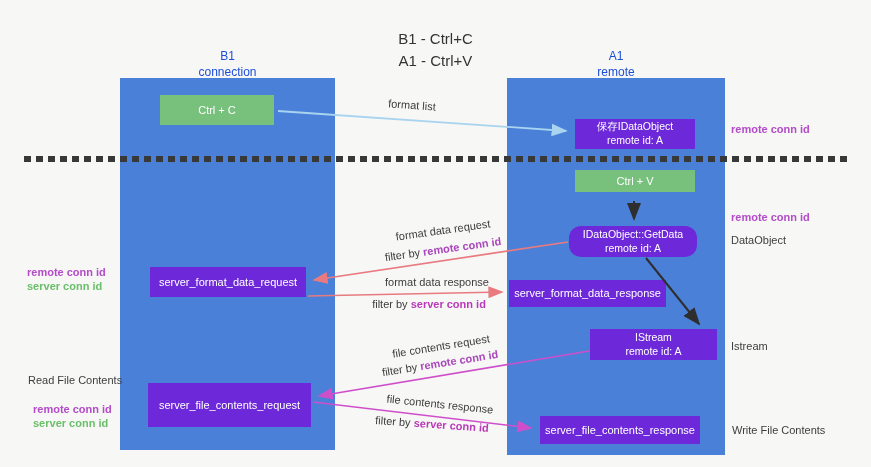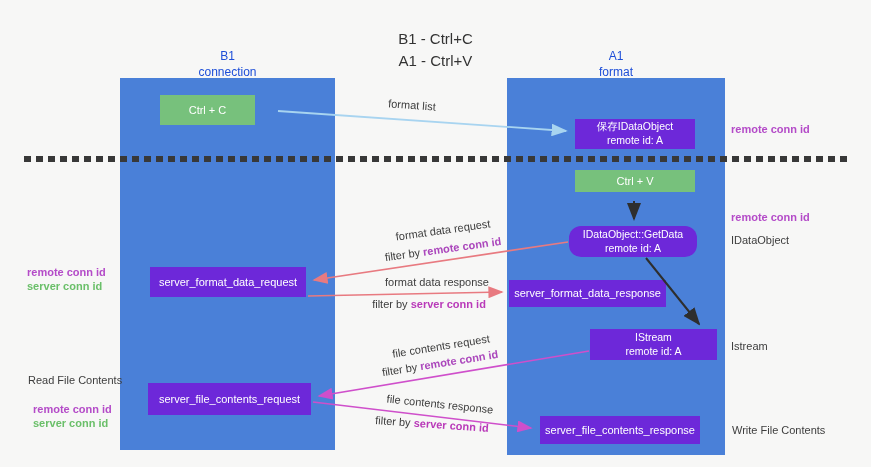--- a/index.html
+++ b/index.html
@@ -24,28 +24,28 @@
     left:24px;top:156px;width:827px;height:6px;
     background:repeating-linear-gradient(90deg,#383838 0 7px,transparent 7px 12px);
   }
   
   .node{
     position:absolute;display:flex;flex-direction:column;align-items:center;justify-content:center;
     color:#fff;font-size:11px;text-align:center;line-height:1.3;
   }
   .green{background:#77c17c;}
   .orange{background:#6d28d9;}
-  .n-ctrlc{left:160px;top:95px;width:95px;height:30px;}
+  .n-ctrlc{left:160px;top:95px;width:114px;height:30px;}
   .n-saved{left:575px;top:119px;width:120px;height:30px;font-size:10.5px;}
   .n-ctrlv{left:575px;top:170px;width:120px;height:22px;}
   .n-getdata{left:569px;top:226px;width:128px;height:31px;font-size:10.5px;border-radius:12px;}
   .n-fmtreq{left:150px;top:267px;width:156px;height:30px;}
   .n-fmtres{left:509px;top:280px;width:157px;height:27px;}
   .n-istream{left:590px;top:329px;width:127px;height:31px;font-size:10.5px;}
-  .n-filereq{left:148px;top:383px;width:163px;height:32px;}
+  .n-filereq{left:148px;top:383px;width:163px;height:44px;}
   .n-fileres{left:540px;top:416px;width:160px;height:28px;}
   
   .ann{font-size:11px;white-space:nowrap;}
   .bold{font-weight:bold;}
   .purple{color:#b44bc8;}
   .greenlbl{color:#6abf69;}
   .darklbl{color:#3d3d3d;}
   
   .arrlab{
     position:absolute;font-size:11px;white-space:nowrap;color:#3d3d3d;
@@ -64,21 +64,21 @@
     <div>B1 - Ctrl+C</div>
     <div>A1 - Ctrl+V</div>
   </div>
 
   <div class="abs lane-header hdr-left">
     <div>B1</div>
     <div>connection</div>
   </div>
   <div class="abs lane-header hdr-right">
     <div>A1</div>
-    <div>format</div>
+    <div>remote</div>
   </div>
 
   <div class="abs lane lane-left"></div>
   <div class="abs lane lane-right"></div>
 
   <div class="abs dashline"></div>
 
   <div class="node green n-ctrlc">
     <div>Ctrl + C</div>
   </div>
@@ -163,21 +163,21 @@
   </div>
 
   <div class="arrlab" style="left:440px;top:404px;transform:translate(-50%,-50%) rotate(6deg);">file contents response</div>
   <div class="arrlab" style="left:432px;top:424px;transform:translate(-50%,-50%) rotate(4deg);">
     <span>filter by</span>
     <span class="hl-server">server conn id</span>
   </div>
 
   <div class="abs ann bold purple" style="left:731px;top:123px;">remote conn id</div>
   <div class="abs ann bold purple" style="left:731px;top:211px;">remote conn id</div>
-  <div class="abs ann darklbl" style="left:731px;top:234px;">IDataObject</div>
+  <div class="abs ann darklbl" style="left:731px;top:234px;">DataObject</div>
   <div class="abs ann darklbl" style="left:731px;top:340px;">Istream</div>
   <div class="abs ann darklbl" style="left:732px;top:424px;">Write File Contents</div>
 
   <div class="abs ann bold purple" style="left:27px;top:266px;">remote conn id</div>
   <div class="abs ann bold greenlbl" style="left:27px;top:280px;">server conn id</div>
   <div class="abs ann darklbl" style="left:28px;top:366px;margin-top:8px;">Read File Contents</div>
   <div class="abs ann bold purple" style="left:33px;top:403px;">remote conn id</div>
   <div class="abs ann bold greenlbl" style="left:33px;top:417px;">server conn id</div>
 
 </div>

